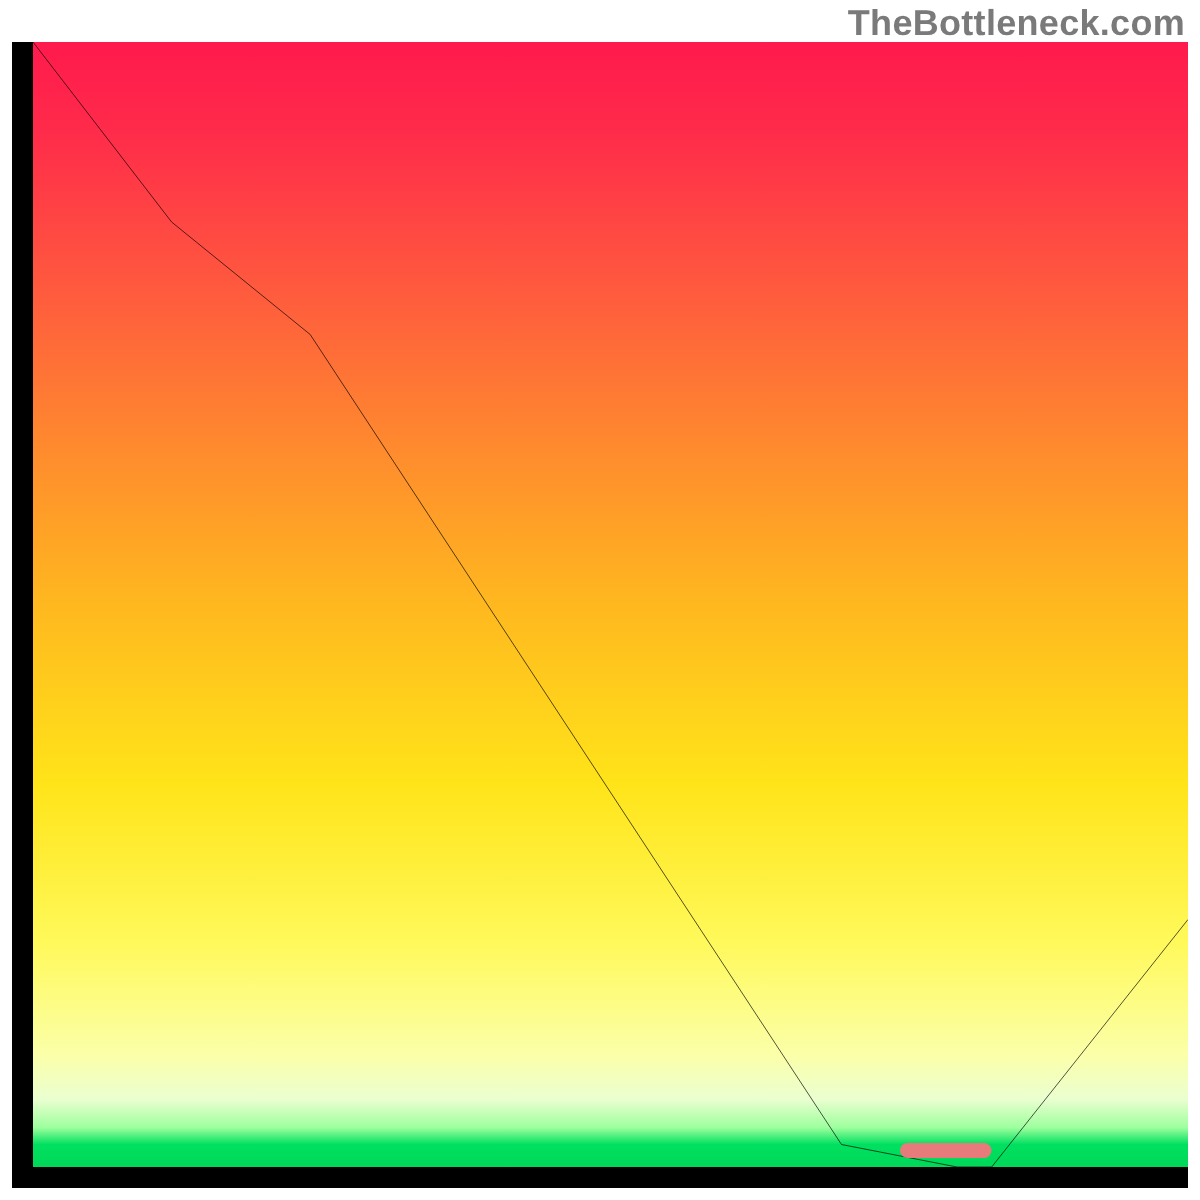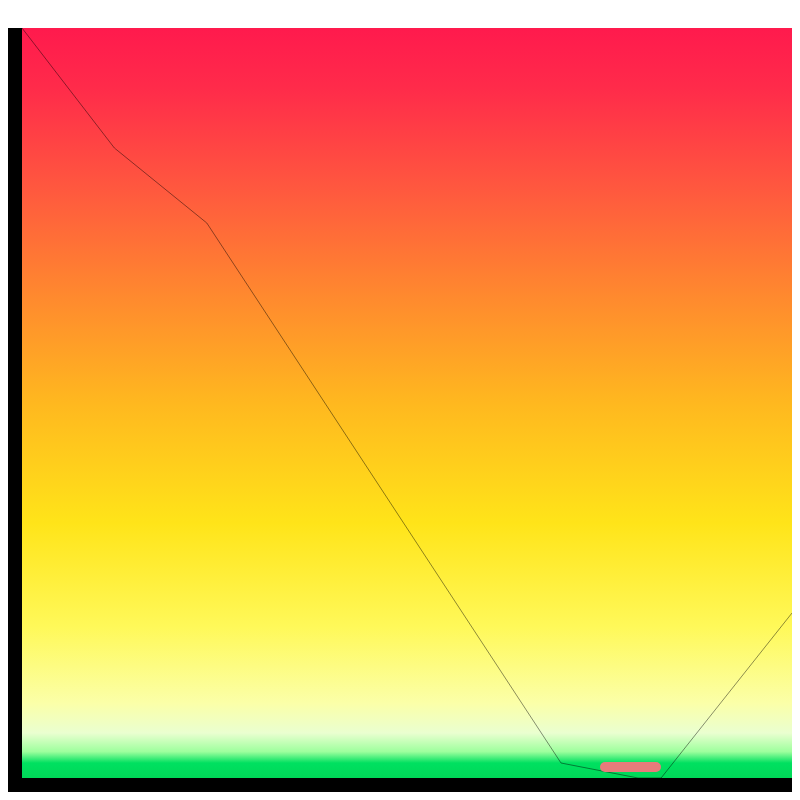--- a/index.html
+++ b/index.html
@@ -82,20 +82,21 @@
     height: 10px;
     border-radius: 5px;
     background: #e77b7b;
   }
 </style>
 </head>
 <body>
 
 <div class="canvas">
 
+  <div class="watermark">TheBottleneck.com</div>
 
   <div class="axis-left"></div>
   <div class="axis-bottom"></div>
 
   <div class="plot">
     <div class="gradient"></div>
 
     <svg class="curve" viewBox="0 0 100 100" preserveAspectRatio="none">
       <path id="curve-path" fill="none" stroke="#000000" stroke-width="0.45" vector-effect="non-scaling-stroke" d="M0.00 0.00 L12.00 16.00 L24.00 26.00 L70.00 98.00 L80.00 100.00 L83.00 100.00 L100.00 78.00"></path>
     </svg>

